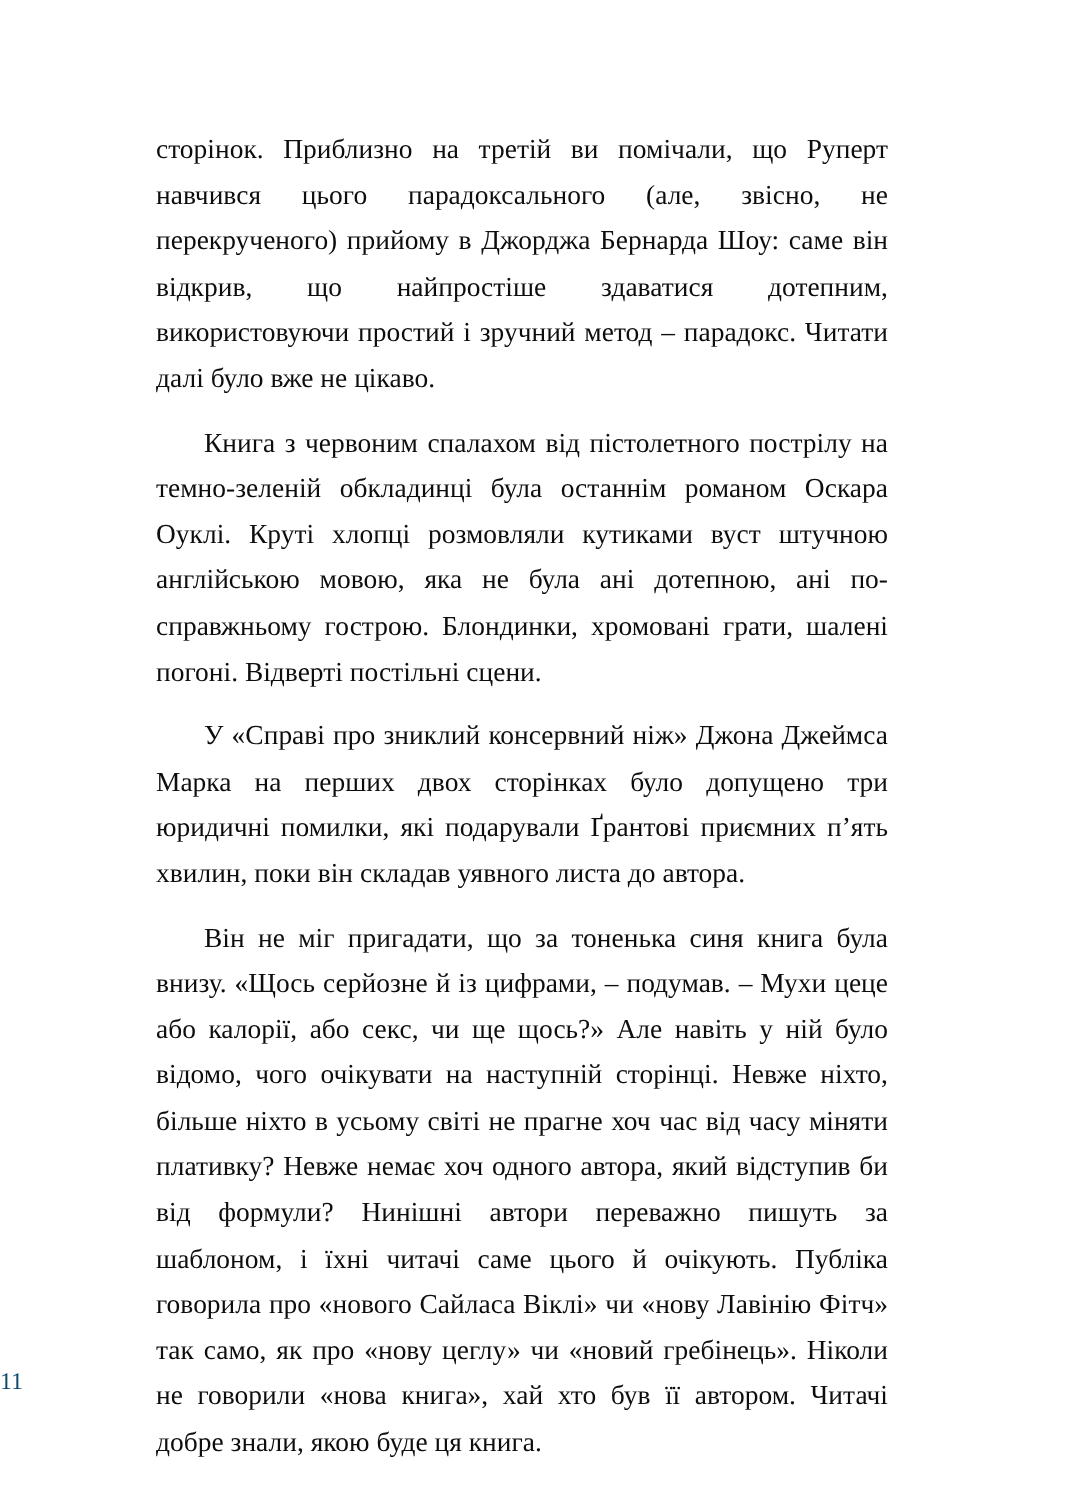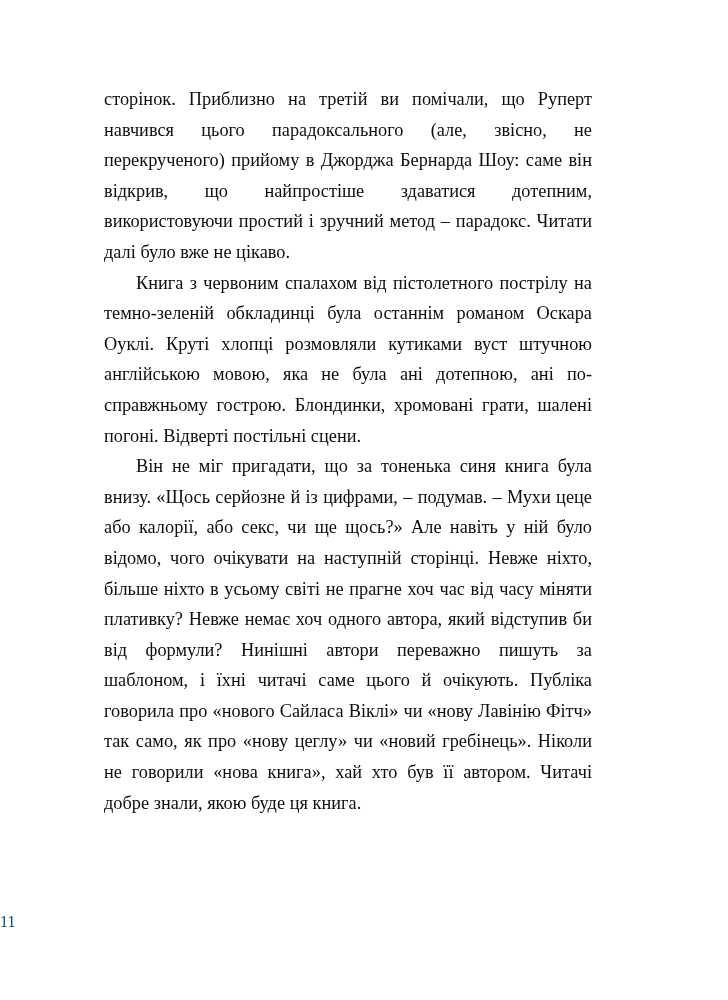--- a/index.html
+++ b/index.html
@@ -34,37 +34,38 @@
     text-align: justify;
     text-justify: inter-word;
     hyphens: manual;
     color: #0d0d0d;
     letter-spacing: 0.02px;
   }
   .para.indent {
     text-indent: 32px;
   }
   .para + .para {
-    margin-top: 0;
+    margin-top: 12px;
   }
   .folio {
     position: absolute;
     left: 0;
     right: 0;
     top: 912px;
     text-align: left;
     font-size: 16px;
     line-height: 20px;
     color: #0c4a6e;
     font-family: "Liberation Serif", "DejaVu Serif", serif;
   }
 </style>
 </head>
 <body>
 
 <div class="page">
   <div class="text-column">
     <p class="para">сторінок. Приблизно на третій ви помічали, що Руперт навчився цього парадоксального (але, звісно, не перекрученого) прийому в Джорджа Бернарда Шоу: саме він відкрив, що найпростіше здаватися дотепним, використовуючи простий і зручний метод – парадокс. Читати далі було вже не цікаво.</p>
     <p class="para indent">Книга з червоним спалахом від пістолетного пострілу на темно-зеленій обкладинці була останнім романом Оскара Оуклі. Круті хлопці розмовляли кутиками вуст штучною англійською мовою, яка не була ані дотепною, ані по-справжньому гострою. Блондинки, хромовані грати, шалені погоні. Відверті постільні сцени.</p>
+    <p class="para indent">У «Справі про зниклий консервний ніж» Джона Джеймса Марка на перших двох сторінках було допущено три юридичні помилки, які подарували Ґрантові приємних п’ять хвилин, поки він складав уявного листа до автора.</p>
     <p class="para indent">Він не міг пригадати, що за тоненька синя книга була внизу. «Щось серйозне й із цифрами, – подумав. – Мухи цеце або калорії, або секс, чи ще щось?» Але навіть у ній було відомо, чого очікувати на наступній сторінці. Невже ніхто, більше ніхто в усьому світі не прагне хоч час від часу міняти плативку? Невже немає хоч одного автора, який відступив би від формули? Нинішні автори переважно пишуть за шаблоном, і їхні читачі саме цього й очікують. Публіка говорила про «нового Сайласа Віклі» чи «нову Лавінію Фітч» так само, як про «нову цеглу» чи «новий гребінець». Ніколи не говорили «нова книга», хай хто був її автором. Читачі добре знали, якою буде ця книга.</p>
   </div>
   <div class="folio">11</div>
 </div>
 
 </body></html>

